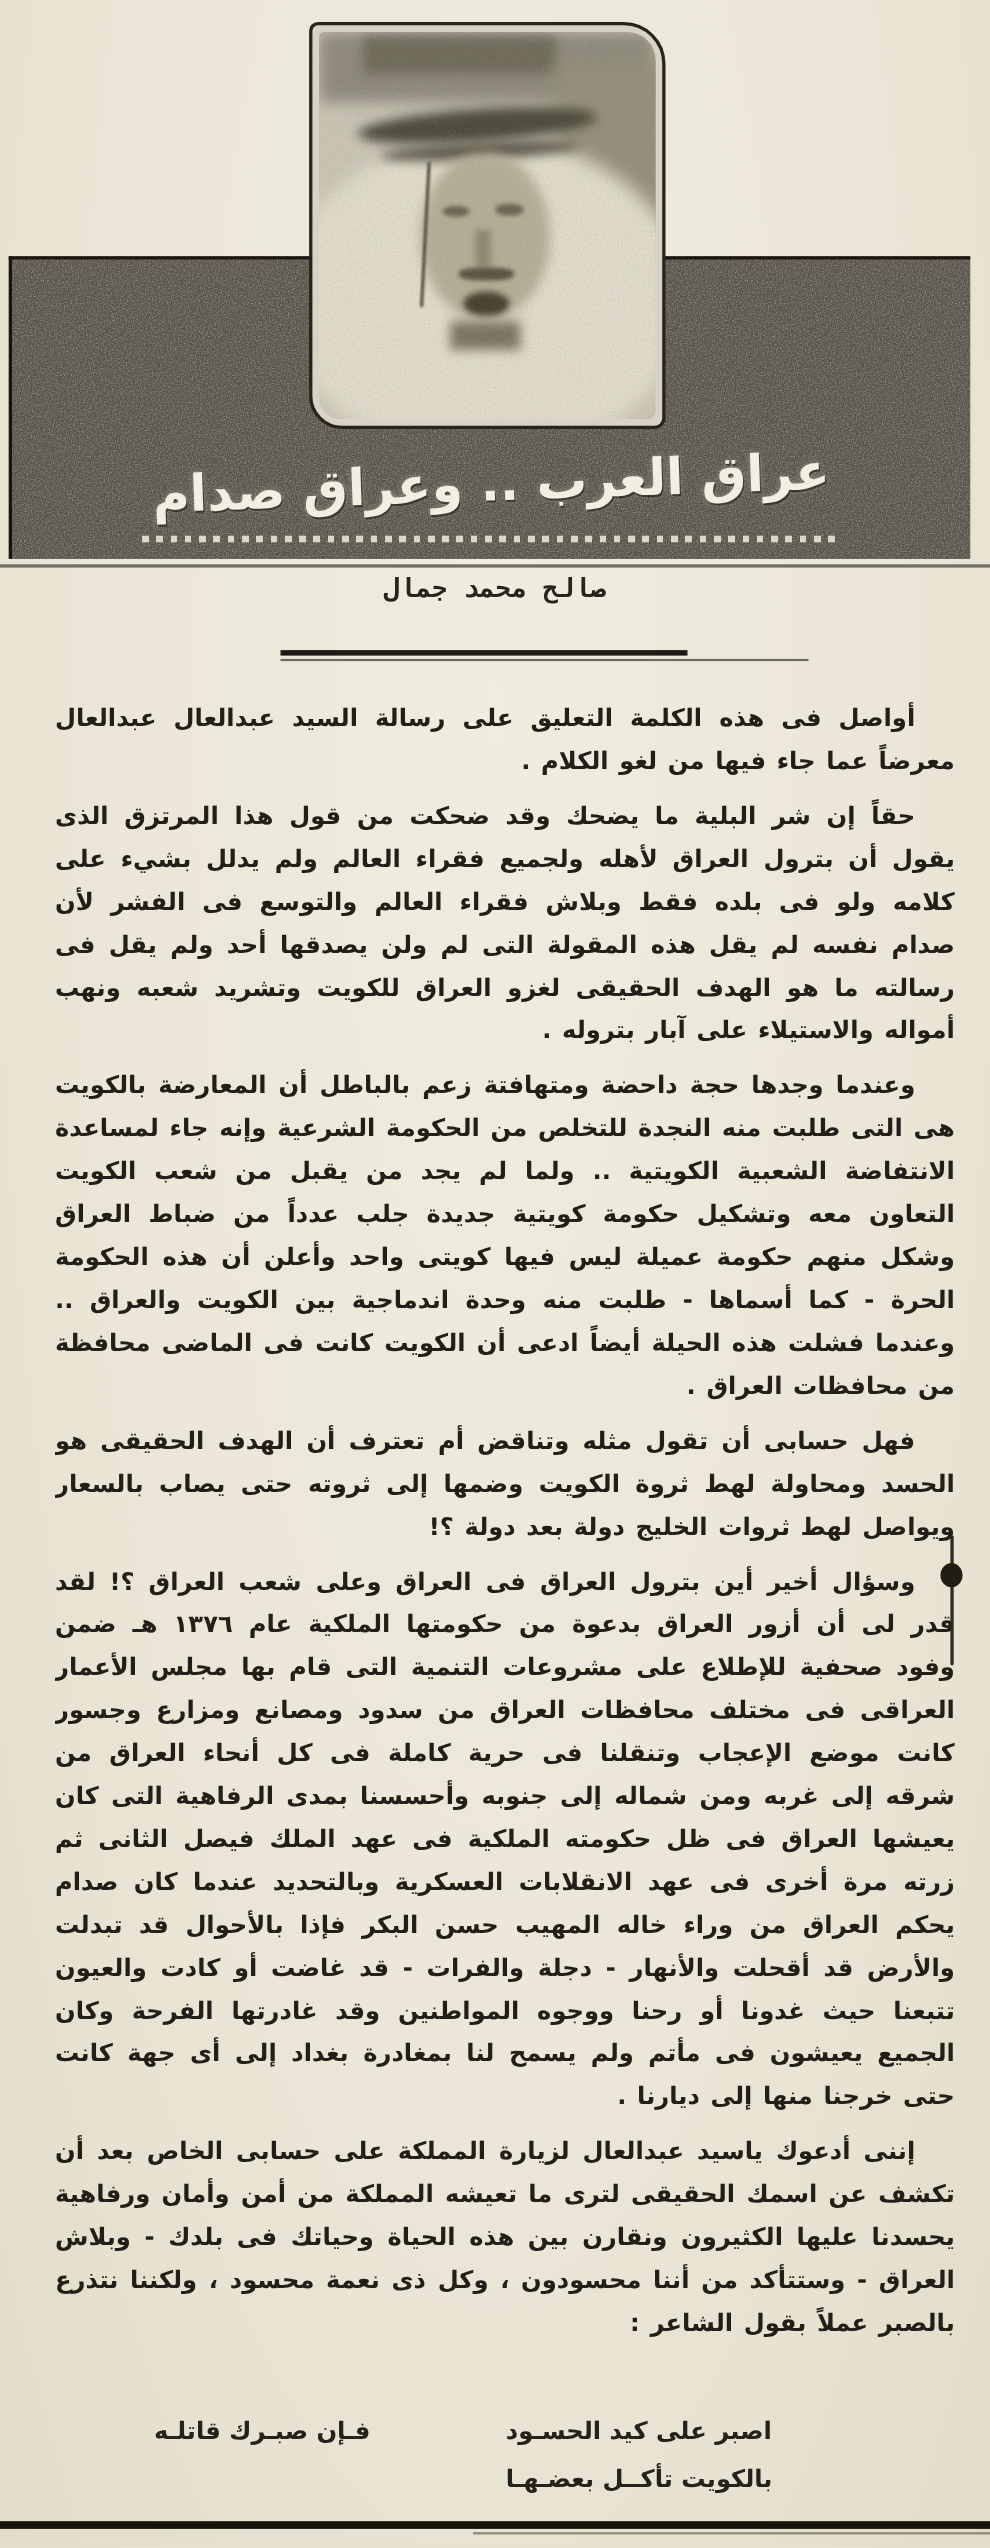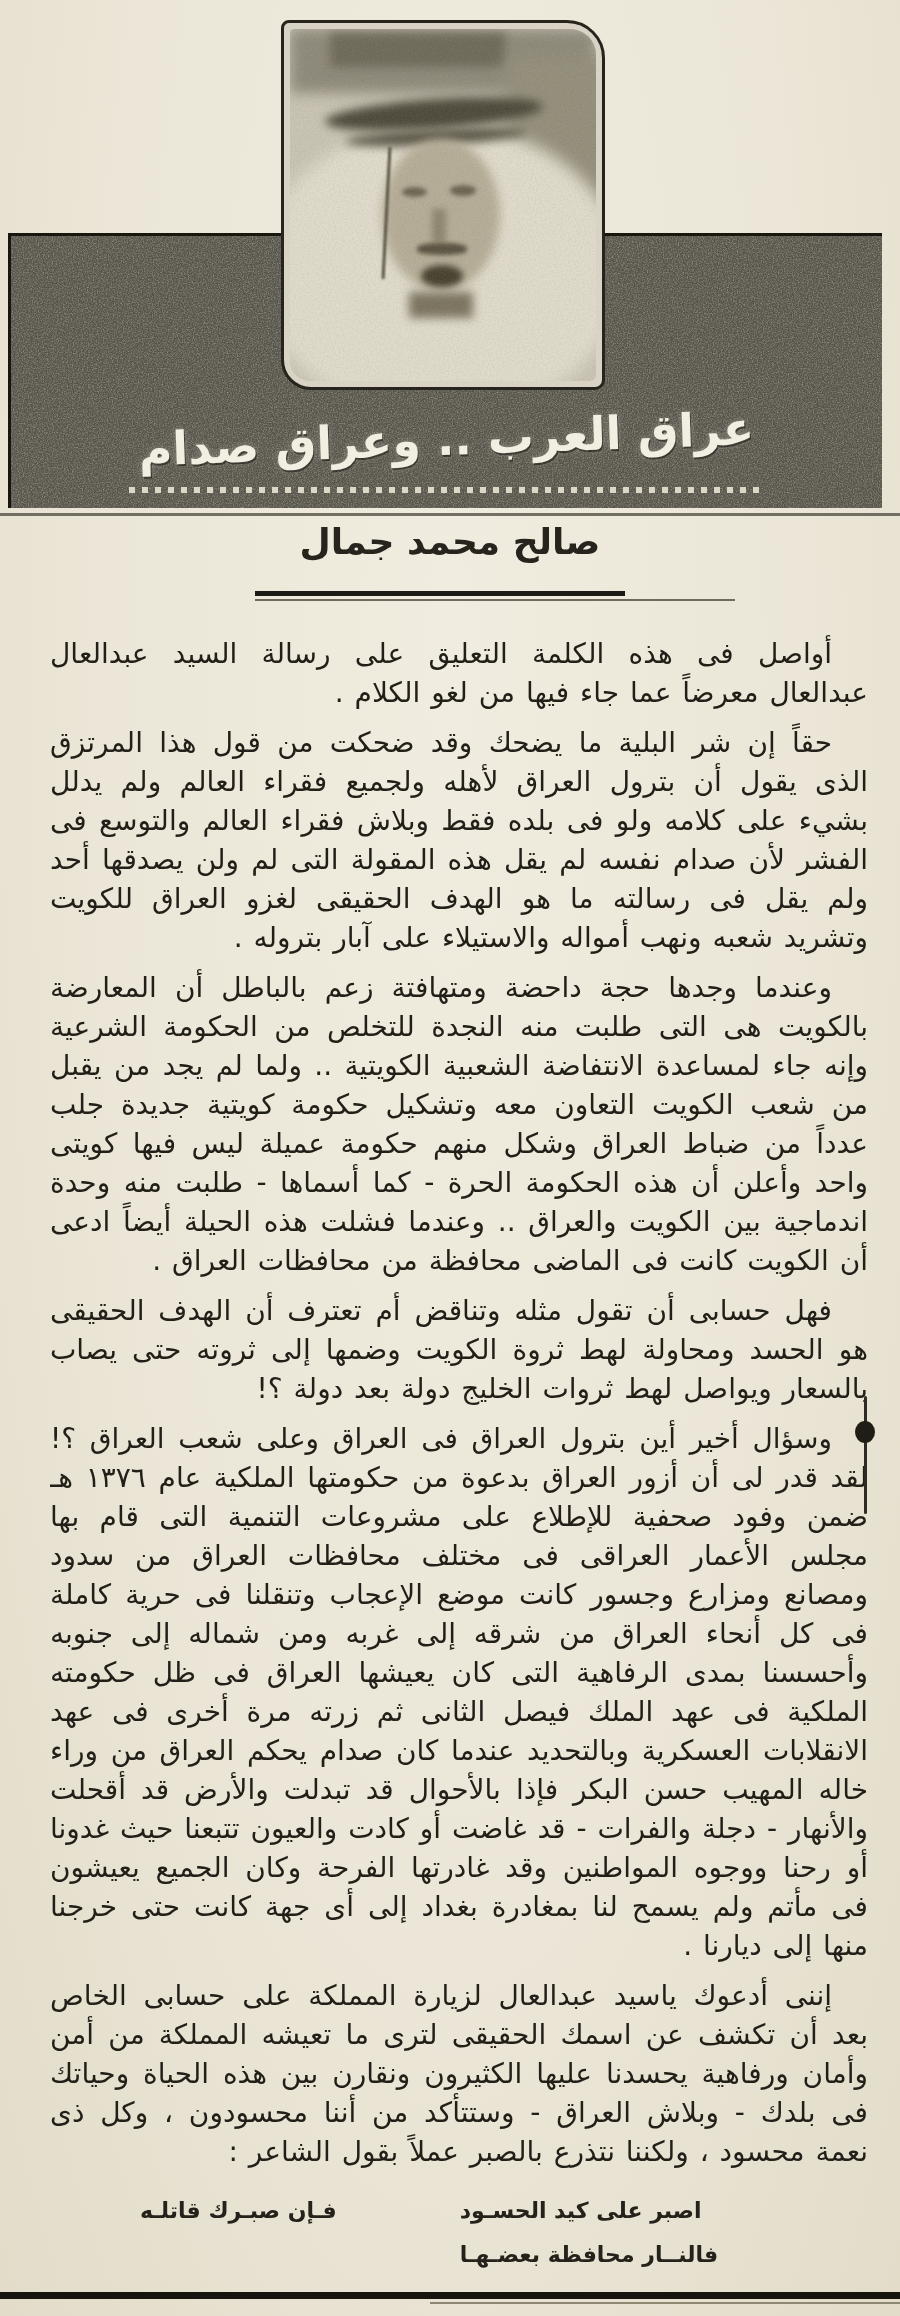--- a/index.html
+++ b/index.html
@@ -46,28 +46,28 @@
   .ph-eye-l{left:112px;top:158px;width:25px;height:10px;background:#6c6452;filter:blur(2px);border-radius:50%;}
   .ph-eye-r{left:160px;top:156px;width:26px;height:11px;background:#6c6452;filter:blur(2px);border-radius:50%;}
   .ph-nose{left:142px;top:180px;width:14px;height:34px;background:#8f8671;filter:blur(3px);}
   .ph-must{left:127px;top:214px;width:50px;height:12px;background:#5a5342;filter:blur(2px);border-radius:40%;}
   .ph-mouth{left:131px;top:236px;width:42px;height:22px;background:#46412f;filter:blur(3px);border-radius:50%;}
   .ph-chin{left:119px;top:263px;width:64px;height:26px;background:#7b7460;filter:blur(5px);}
   .ph-streak{left:95px;top:118px;width:3px;height:132px;background:#55503f;filter:blur(1px);transform:rotate(3deg);}
   .photo-noise{position:absolute;left:0;top:0;width:100%;height:100%;opacity:.55;}
   
   .byline-wrap{position:absolute;left:130px;top:521px;width:640px;text-align:center;z-index:2;}
-  .byline{font-size:36px;font-weight:bold;color:#26241c;letter-spacing:0px;}
+  .byline{font-size:24px;font-weight:bold;color:#26241c;letter-spacing:0px;font-family:Liberation Mono, monospace;}
   .byline-rule-1{position:absolute;left:255px;top:591px;width:370px;height:5px;background:#1d1b15;}
   .byline-rule-2{position:absolute;left:255px;top:599px;width:480px;height:2px;background:#6e6a5d;}
   
   .article{
     position:absolute;right:32px;left:50px;top:634px;height:1556px;overflow:hidden;
     direction:rtl;text-align:justify;color:#211f18;
-    font-size:28px;line-height:39px;font-weight:normal;word-spacing:2px;
+    font-size:22px;line-height:39px;font-weight:bold;word-spacing:2px;
   }
   .article p{margin:0 0 11px 0;text-indent:36px;}
   
   .poem{
     position:absolute;left:140px;top:2196px;width:615px;display:flex;direction:rtl;
     justify-content:space-between;color:#24221b;font-weight:bold;font-size:22px;
   }
   .poem-col{width:48%;text-align:left;}
   .poem-line{line-height:30px;margin-bottom:14px;white-space:nowrap;}
   
@@ -136,21 +136,21 @@
     <p>حقاً إن شر البلية ما يضحك وقد ضحكت من قول هذا المرتزق الذى يقول أن بترول العراق لأهله ولجميع فقراء العالم ولم يدلل بشيء على كلامه ولو فى بلده فقط وبلاش فقراء العالم والتوسع فى الفشر لأن صدام نفسه لم يقل هذه المقولة التى لم ولن يصدقها أحد ولم يقل فى رسالته ما هو الهدف الحقيقى لغزو العراق للكويت وتشريد شعبه ونهب أمواله والاستيلاء على آبار بتروله .</p>
     <p>وعندما وجدها حجة داحضة ومتهافتة زعم بالباطل أن المعارضة بالكويت هى التى طلبت منه النجدة للتخلص من الحكومة الشرعية وإنه جاء لمساعدة الانتفاضة الشعبية الكويتية .. ولما لم يجد من يقبل من شعب الكويت التعاون معه وتشكيل حكومة كويتية جديدة جلب عدداً من ضباط العراق وشكل منهم حكومة عميلة ليس فيها كويتى واحد وأعلن أن هذه الحكومة الحرة - كما أسماها - طلبت منه وحدة اندماجية بين الكويت والعراق .. وعندما فشلت هذه الحيلة أيضاً ادعى أن الكويت كانت فى الماضى محافظة من محافظات العراق .</p>
     <p>فهل حسابى أن تقول مثله وتناقض أم تعترف أن الهدف الحقيقى هو الحسد ومحاولة لهط ثروة الكويت وضمها إلى ثروته حتى يصاب بالسعار ويواصل لهط ثروات الخليج دولة بعد دولة ؟!</p>
     <p>وسؤال أخير أين بترول العراق فى العراق وعلى شعب العراق ؟! لقد قدر لى أن أزور العراق بدعوة من حكومتها الملكية عام ١٣٧٦ هـ ضمن وفود صحفية للإطلاع على مشروعات التنمية التى قام بها مجلس الأعمار العراقى فى مختلف محافظات العراق من سدود ومصانع ومزارع وجسور كانت موضع الإعجاب وتنقلنا فى حرية كاملة فى كل أنحاء العراق من شرقه إلى غربه ومن شماله إلى جنوبه وأحسسنا بمدى الرفاهية التى كان يعيشها العراق فى ظل حكومته الملكية فى عهد الملك فيصل الثانى ثم زرته مرة أخرى فى عهد الانقلابات العسكرية وبالتحديد عندما كان صدام يحكم العراق من وراء خاله المهيب حسن البكر فإذا بالأحوال قد تبدلت والأرض قد أقحلت والأنهار - دجلة والفرات - قد غاضت أو كادت والعيون تتبعنا حيث غدونا أو رحنا ووجوه المواطنين وقد غادرتها الفرحة وكان الجميع يعيشون فى مأتم ولم يسمح لنا بمغادرة بغداد إلى أى جهة كانت حتى خرجنا منها إلى ديارنا .</p>
     <p>إننى أدعوك ياسيد عبدالعال لزيارة المملكة على حسابى الخاص بعد أن تكشف عن اسمك الحقيقى لترى ما تعيشه المملكة من أمن وأمان ورفاهية يحسدنا عليها الكثيرون ونقارن بين هذه الحياة وحياتك فى بلدك - وبلاش العراق - وستتأكد من أننا محسودون ، وكل ذى نعمة محسود ، ولكننا نتذرع بالصبر عملاً بقول الشاعر :</p>
   </div>
 
   <div class="poem">
     <div class="poem-col">
       <div class="poem-line">اصبر على كيد الحسـود</div>
-      <div class="poem-line">فالنــار محافظة بعضـهـا</div>
+      <div class="poem-line">بالكويت تأكــل بعضـهـا</div>
     </div>
     <div class="poem-col">
       <div class="poem-line">فـإن صبـرك قاتلـه</div>
     </div>
   </div>
 
   <div class="ink-line"></div>
   <div class="ink-dot"></div>
   <div class="bottom-rule"></div>
   <div class="bottom-rule-2"></div>

